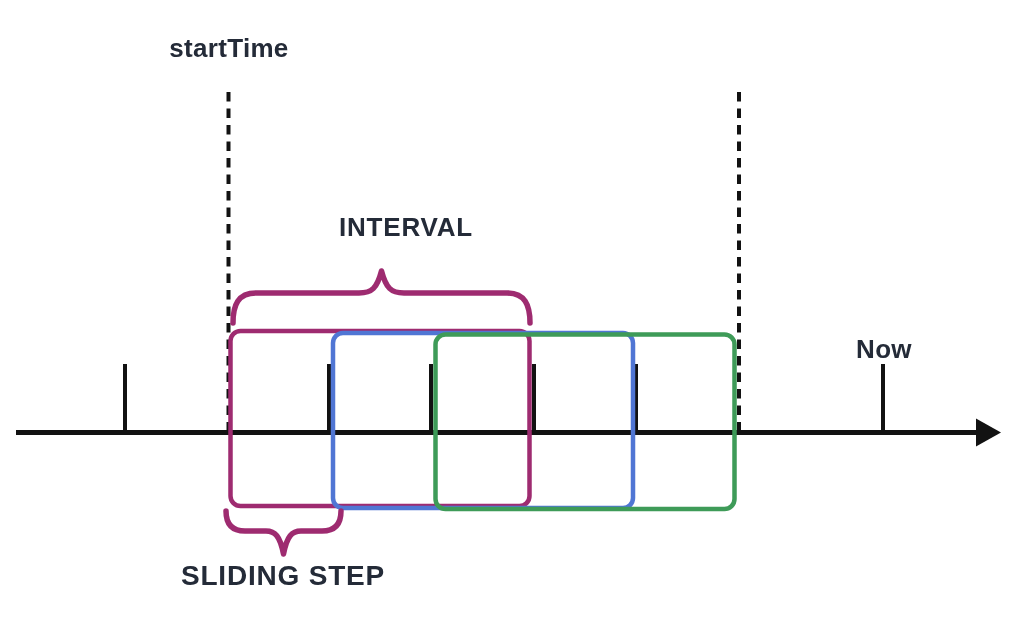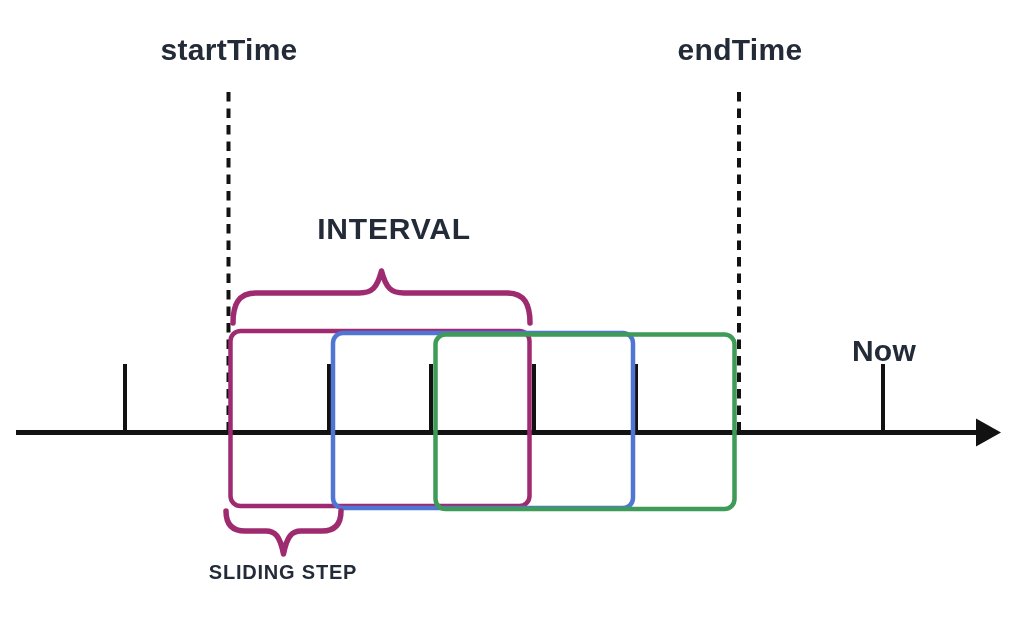--- a/index.html
+++ b/index.html
@@ -15,21 +15,21 @@
     position: absolute;
     inset: 0;
     width: 1024px;
     height: 624px;
   }
   .lbl {
     position: absolute;
     transform: translateX(-50%);
     color: #242b38;
     font-weight: bold;
-    font-size: 30px;
+    font-size: 26px;
     white-space: nowrap;
     letter-spacing: 0.3px;
     line-height: 1;
     user-select: none;
   }
   .lbl.caps { letter-spacing: 0.8px; }
 </style>
 </head>
 <body>
 
@@ -56,20 +56,19 @@
 
     <path d="M233,323 C233,305 238,293 256,293 L359,293 C372,293 377,288 381.5,271
              C386,288 391,293 404,293 L507,293 C525,293 530,305 530,323" fill="none" stroke-width="5.5" stroke-linecap="round" stroke-linejoin="round" stroke="#9e2b70"></path>
 
     <path d="M226,511 C226,524 232,531 245,531 L266,531 C275,531 280,536 283.5,554
              C287,536 292,531 301,531 L322,531 C335,531 341,524 341,511" fill="none" stroke-width="5.5" stroke-linecap="round" stroke-linejoin="round" stroke="#9e2b70"></path>
   </svg>
 
   <div class="lbl" style="left:229px; top:35px;">startTime</div>
 
-  <div class="lbl" style="left:740px; top:35px;">endTime</div>
 
-  <div class="lbl caps" style="left:394px; top:214px;">INTERVAL</div>
+  <div class="lbl caps" style="left:406px; top:214px;">INTERVAL</div>
 
   <div class="lbl" style="left:884px; top:336px;">Now</div>
 
-  <div class="lbl caps" style="left:283px; top:562px; font-size:20px;">SLIDING STEP</div>
+  <div class="lbl caps" style="left:283px; top:562px; font-size:28px;">SLIDING STEP</div>
 </div>
 
 </body></html>

